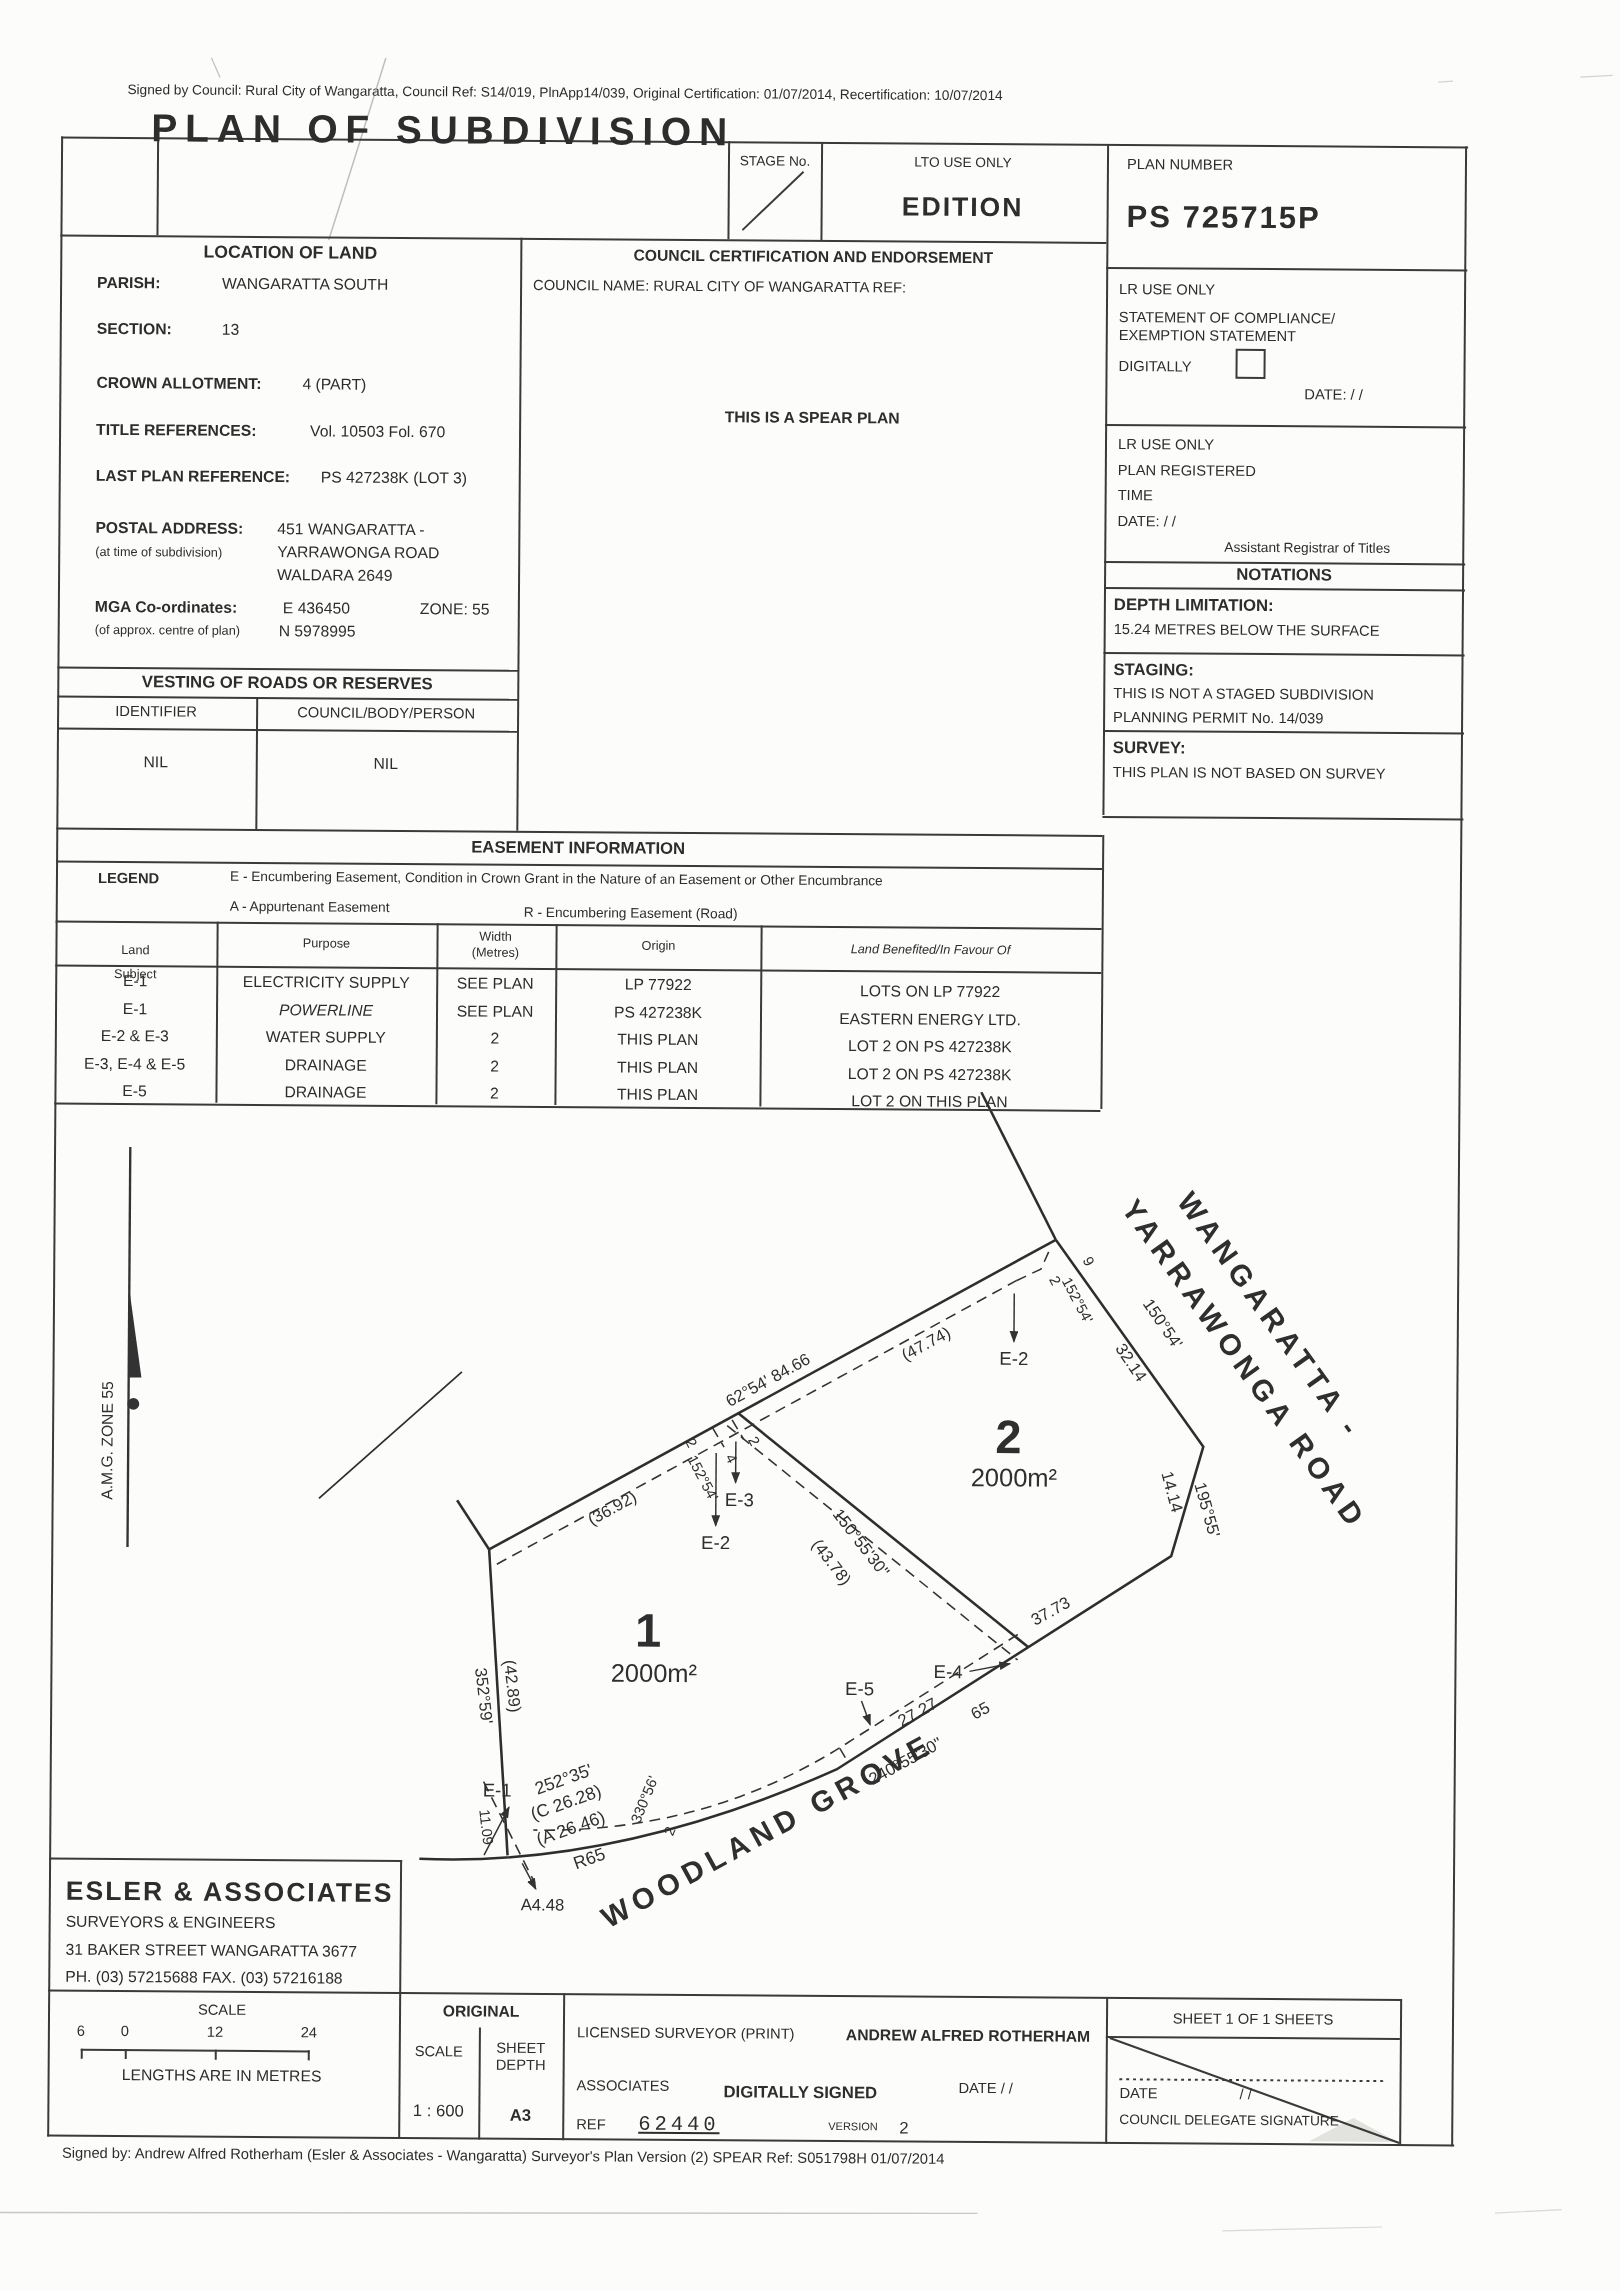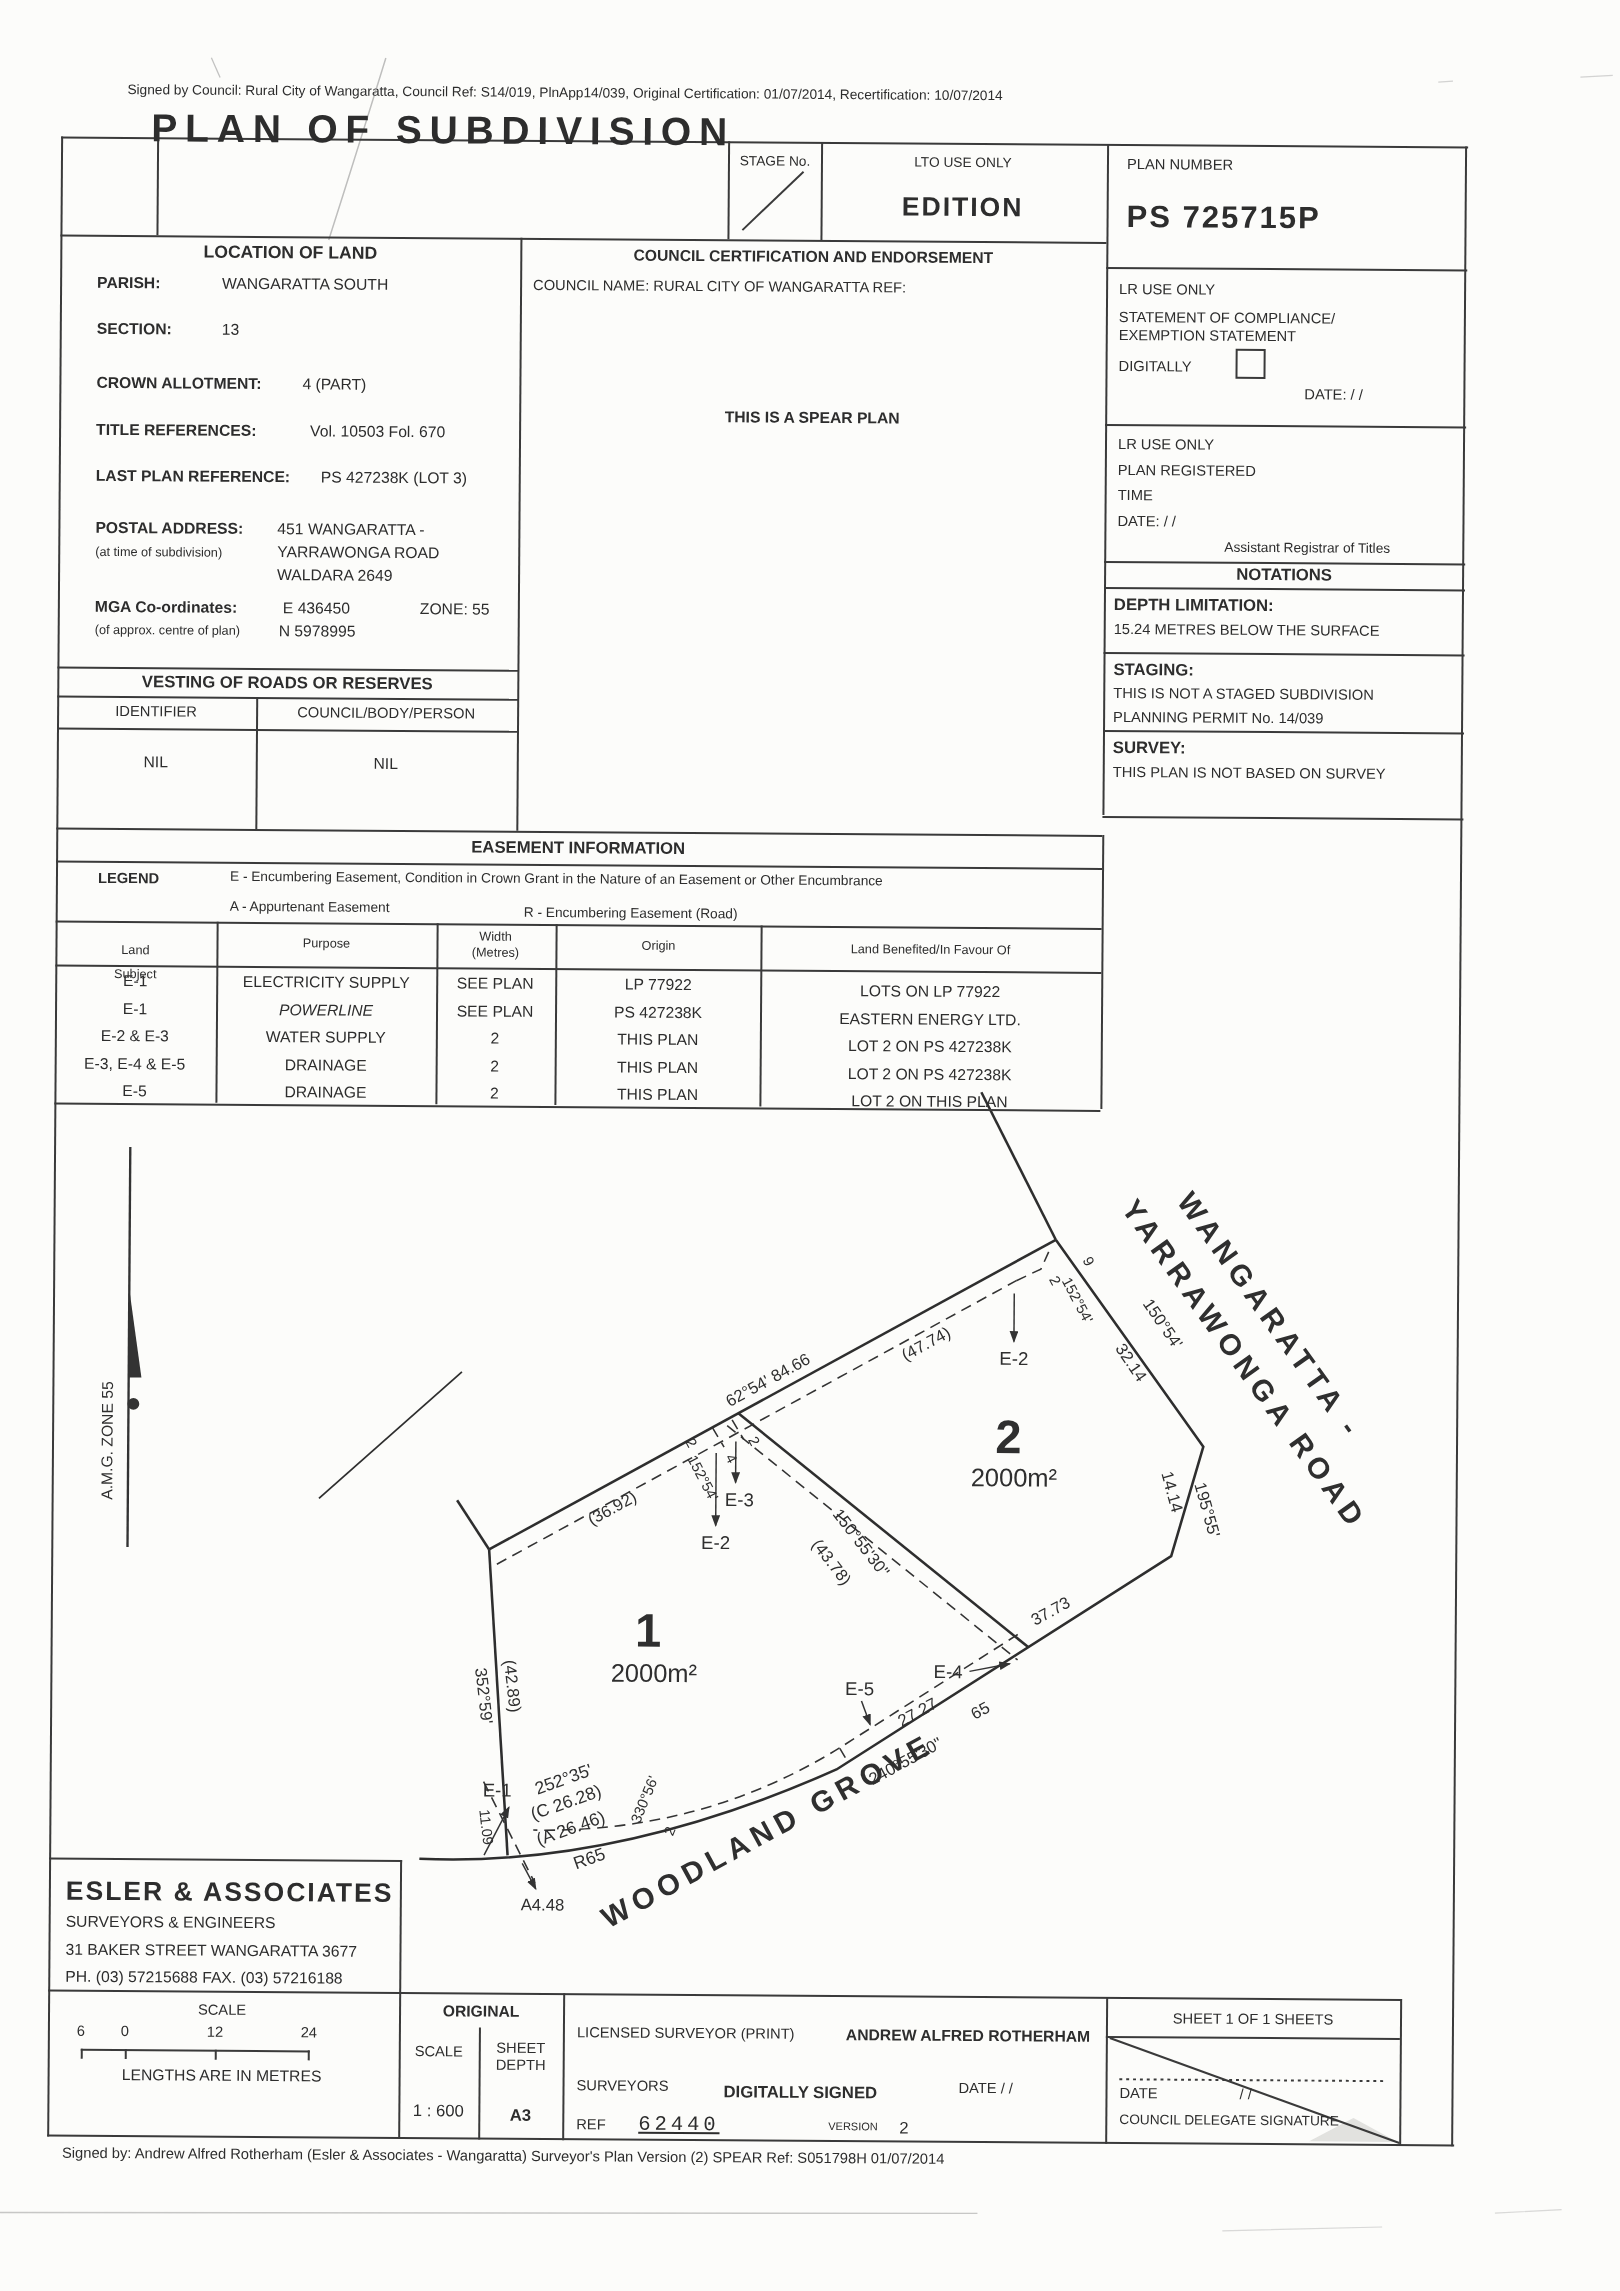--- a/index.html
+++ b/index.html
@@ -229,21 +229,21 @@
   <div class="vl" style="left:442px;top:921px;height:181px;"></div>
   <div class="vl" style="left:561px;top:921px;height:181px;"></div>
   <div class="vl" style="left:766px;top:921px;height:181px;"></div>
 
   <div class="t sm ctr" style="left:141px;top:927px;margin-top:40px;">Subject</div>
   <div class="t sm ctr" style="left:141px;top:943px;">Land</div>
   <div class="t sm ctr" style="left:332px;top:935px;">Purpose</div>
   <div class="t sm ctr" style="left:501px;top:927px;">Width</div>
   <div class="t sm ctr" style="left:501px;top:943px;">(Metres)</div>
   <div class="t sm ctr" style="left:664px;top:935px;">Origin</div>
-  <div class="t sm ctr" style="left:936px;top:937px;">Land Benefited/In Favour Of</div>
+  <div class="t sm ctr" style="left:936px;top:937px;font-style:italic;">Land Benefited/In Favour Of</div>
 
   <div class="t ctr" style="left:141px;top:972px;">E-1</div>
   <div class="t ctr" style="left:332px;top:972px;">ELECTRICITY SUPPLY</div>
   <div class="t ctr" style="left:501px;top:972px;">SEE PLAN</div>
   <div class="t ctr" style="left:664px;top:972px;">LP 77922</div>
   <div class="t ctr" style="left:936px;top:977px;">LOTS ON LP 77922</div>
 
   <div class="t ctr" style="left:141px;top:1000px;">E-1</div>
   <div class="t ctr" style="left:332px;top:1000px;font-style:italic;">POWERLINE</div>
   <div class="t ctr" style="left:501px;top:1000px;">SEE PLAN</div>
@@ -295,21 +295,21 @@
   <div class="t bd ctr" style="left:494px;top:2000px;font-size:15.7px;">ORIGINAL</div>
   <div class="vl" style="left:492px;top:2025px;height:112px;"></div>
   <div class="t ctr" style="left:452px;top:2041px;font-size:14.7px;">SCALE</div>
   <div class="t ctr" style="left:452px;top:2099px;font-size:16.7px;">1 : 600</div>
   <div class="t ctr" style="left:534px;top:2037px;font-size:14.7px;">SHEET</div>
   <div class="t ctr" style="left:534px;top:2054px;font-size:14.7px;">DEPTH</div>
   <div class="t bd ctr" style="left:534px;top:2103px;font-size:16.7px;">A3</div>
 
   <div class="t" style="left:590px;top:2021px;font-size:14.7px;">LICENSED SURVEYOR (PRINT)</div>
   <div class="t bd" style="left:859px;top:2021px;font-size:15.7px;">ANDREW ALFRED ROTHERHAM</div>
-  <div class="t" style="left:590px;top:2074px;font-size:14.7px;">SURVEYORS</div>
+  <div class="t" style="left:590px;top:2074px;font-size:14.7px;">ASSOCIATES</div>
   <div class="t bd" style="left:737px;top:2078px;font-size:16.7px;">DIGITALLY SIGNED</div>
   <div class="t" style="left:972px;top:2074px;font-size:14.7px;">DATE    /    /</div>
   <div class="t" style="left:590px;top:2113px;font-size:14.7px;">REF</div>
   <div class="t" style="left:652px;top:2109px;font-size:20.6px;letter-spacing:3.9px;font-family:'Liberation Mono',monospace;text-decoration:underline;">62440</div>
   <div class="t" style="left:842px;top:2115px;font-size:11px;text-align:center;">VERSION</div>
   <div class="t" style="left:913px;top:2113px;font-size:16.7px;">2</div>
 
   <div class="t ctr" style="left:1266px;top:2003px;font-size:14.7px;">SHEET   1   OF   1   SHEETS</div>
   <div class="hl" style="left:1119px;top:2029px;width:294px;"></div>
   <svg width="304" height="110" style="position:absolute;left:1119px;top:2029px;" viewBox="0 0 310 112">

